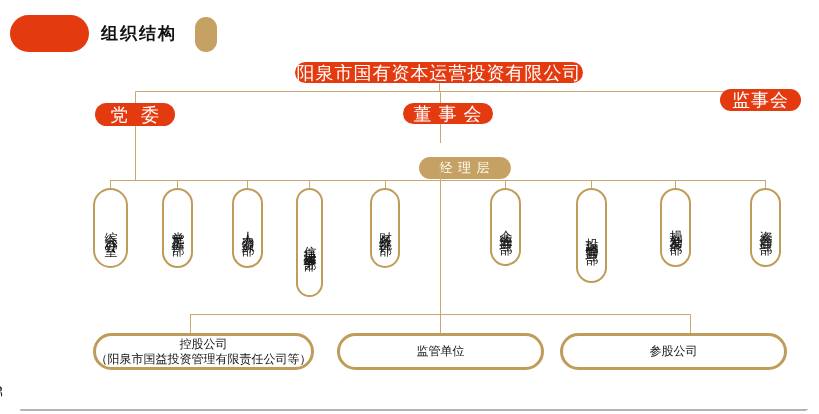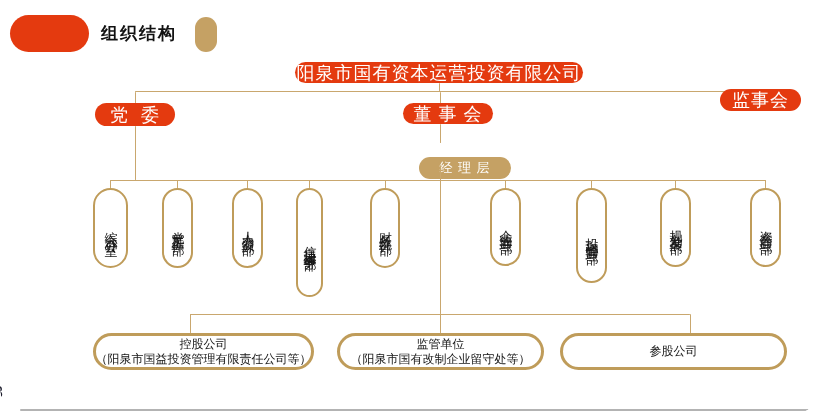--- a/index.html
+++ b/index.html
@@ -120,21 +120,20 @@
     <div class="line" style="left:190px; top:314px; width:1px; height:19px;"></div>
     <div class="line" style="left:440px; top:314px; width:1px; height:19px;"></div>
     <div class="line" style="left:690px; top:314px; width:1px; height:19px;"></div>
 
     <div class="bottom-box" style="left:93px; width:221px;">
       <span>控股公司</span>
       <span>（阳泉市国益投资管理有限责任公司等）</span>
     </div>
     <div class="bottom-box" style="left:337px; width:207px;">
       <span>监管单位</span>
-      <span>（阳泉市国有改制企业留守处等）</span>
     </div>
     <div class="bottom-box" style="left:560px; width:227px;">
       <span>参股公司</span>
     </div>
 
   </div>
 
   <div class="page-number">8</div>
   <div class="bottom-rule"></div>
 

